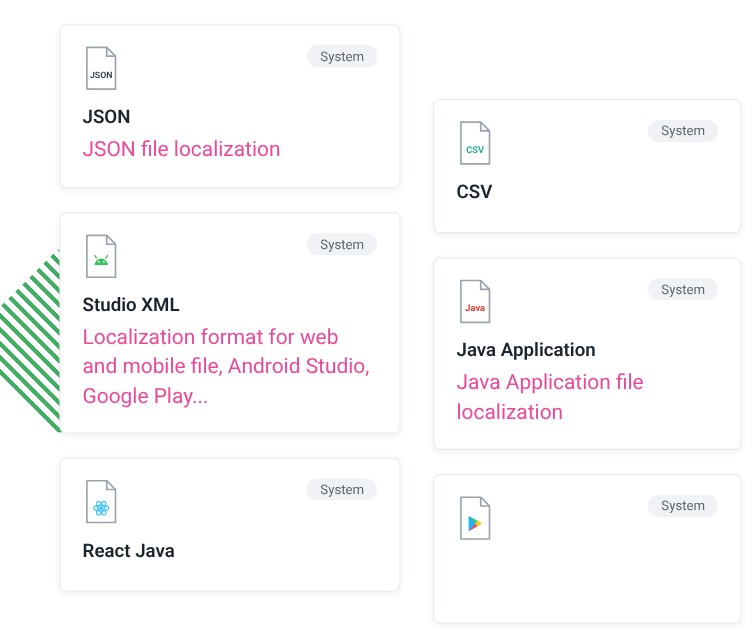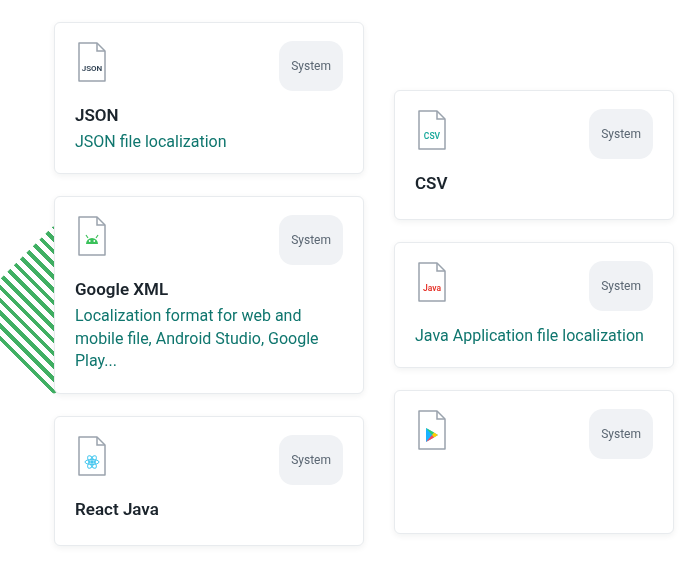--- a/index.html
+++ b/index.html
@@ -32,33 +32,33 @@
     display: flex;
     justify-content: space-between;
     align-items: flex-start;
     margin-bottom: 14px;
   }
   .file-icon { width: 34px; height: 42px; flex-shrink: 0; }
   .badge {
     background: #f0f2f5;
     color: #5a6672;
     font-size: 12px;
-    padding: 19px 12px;
+    padding: 4px 12px;
     border-radius: 14px;
     line-height: 1;
   }
   .card-title {
     font-size: 17px;
     font-weight: 600;
     color: #1b242c;
     margin-bottom: 6px;
   }
   .card-desc {
-    font-size: 16px;
-    color: #0f766e;
+    font-size: 19px;
+    color: #ec4899;
     line-height: 1.4;
   }
 
   
   .card.partial {
     padding-bottom: 60px;
   }
 
   
   .diamond {
@@ -112,21 +112,21 @@
         <g transform="translate(17,27)">
           <path d="M-6 2 A6 6 0 0 1 6 2 Z" fill="#3ac15a"></path>
           <line x1="-4" y1="-4" x2="-6" y2="-7" stroke="#3ac15a" stroke-width="1.2"></line>
           <line x1="4" y1="-4" x2="6" y2="-7" stroke="#3ac15a" stroke-width="1.2"></line>
           <circle cx="-2.3" cy="-1" r="0.9" fill="#fff"></circle>
           <circle cx="2.3" cy="-1" r="0.9" fill="#fff"></circle>
         </g>
       </svg>
       <span class="badge">System</span>
     </div>
-    <div class="card-title">Google XML</div>
+    <div class="card-title">Studio XML</div>
     <div class="card-desc">Localization format for web and mobile file, Android Studio, Google Play...</div>
   </div>
 
   <div class="card">
     <div class="card-head">
       <svg class="file-icon" viewBox="0 0 34 42">
         <path class="doc-outline" d="M4 2 H22 L30 10 V40 H4 Z"></path>
         <path class="doc-fold" d="M22 2 V10 H30"></path>
         <g transform="translate(17,27)" stroke="#45c7ef" stroke-width="1" fill="none">
           <ellipse rx="7" ry="2.6"></ellipse>
@@ -158,20 +158,21 @@
 
   <div class="card">
     <div class="card-head">
       <svg class="file-icon" viewBox="0 0 34 42">
         <path class="doc-outline" d="M4 2 H22 L30 10 V40 H4 Z"></path>
         <path class="doc-fold" d="M22 2 V10 H30"></path>
         <text x="17" y="30" text-anchor="middle" font-size="8.5" font-weight="600" fill="#e6332a">Java</text>
       </svg>
       <span class="badge">System</span>
     </div>
+    <div class="card-title">Java Application</div>
     <div class="card-desc">Java Application file localization</div>
   </div>
 
   <div class="card partial">
     <div class="card-head">
       <svg class="file-icon" viewBox="0 0 34 42">
         <path class="doc-outline" d="M4 2 H22 L30 10 V40 H4 Z"></path>
         <path class="doc-fold" d="M22 2 V10 H30"></path>
         <g transform="translate(11,19)">
           <path d="M0 0 L12 7 L0 14 Z" fill="#19b3ff"></path>

